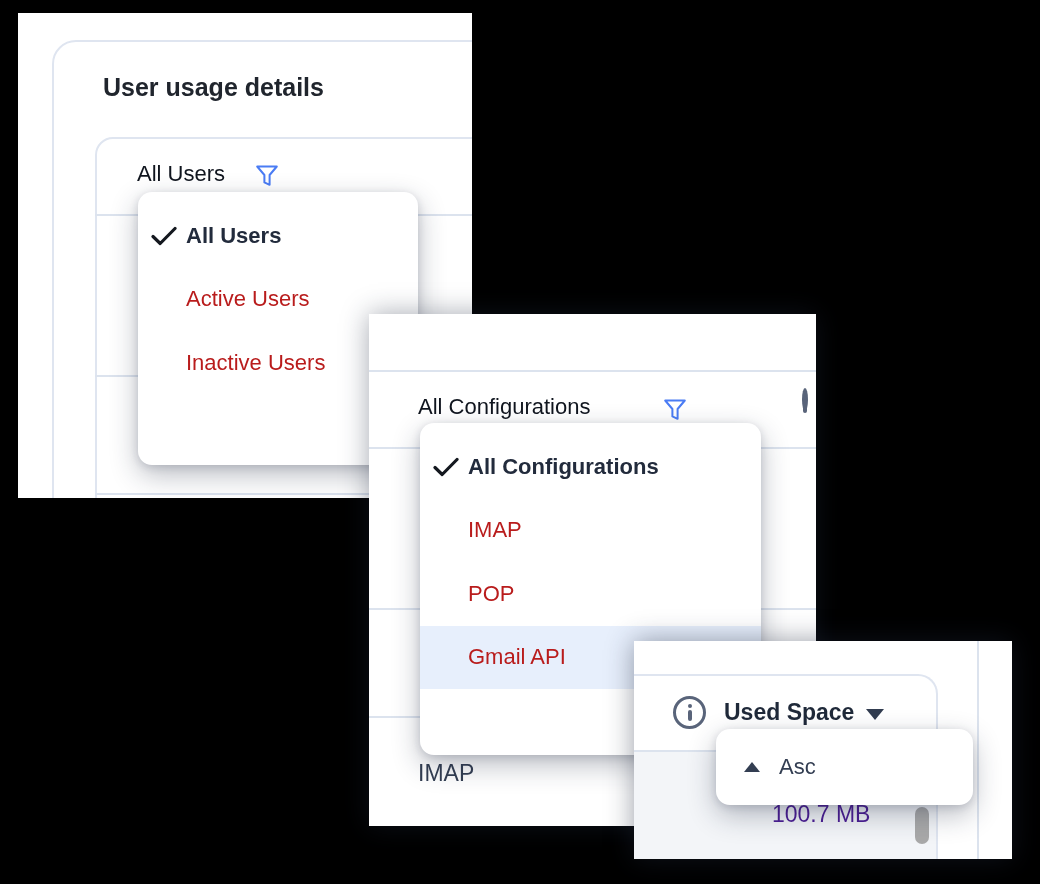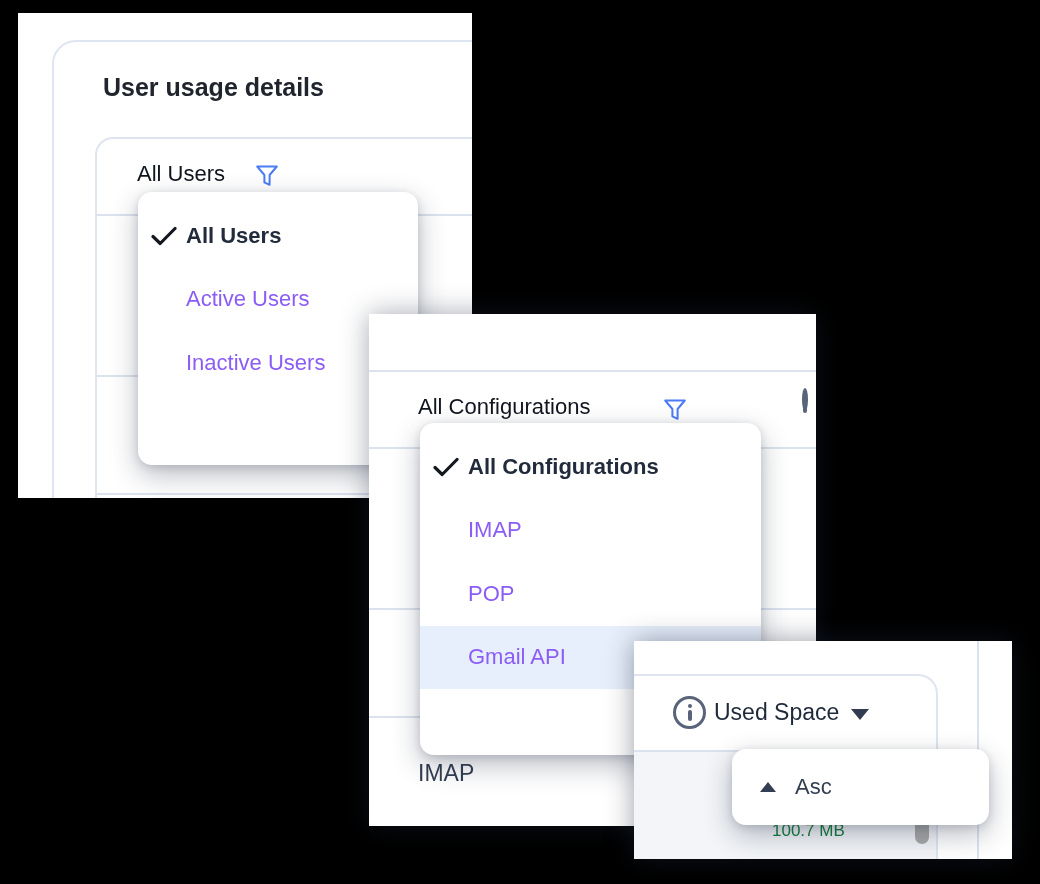--- a/index.html
+++ b/index.html
@@ -6,21 +6,21 @@
   body{width:1040px;height:884px;overflow:hidden;
        font-family:"Liberation Sans","DejaVu Sans",sans-serif;
        -webkit-font-smoothing:antialiased;}
   .stage{position:relative;width:1040px;height:851px;background:#000;}
 
   
   .panel{position:absolute;background:#fff;}
   .menu{position:absolute;background:#fff;border-radius:14px;
         box-shadow:0 10px 28px rgba(25,35,60,.30),0 2px 8px rgba(25,35,60,.15);}
   .menu-item{position:relative;display:flex;align-items:center;height:63.5px;
-             padding-left:48px;font-size:22px;color:#8b5cf6;white-space:nowrap;}
+             padding-left:48px;font-size:22px;color:#b91c1c;white-space:nowrap;}
   .menu-item.checked{font-weight:700;color:#222b3c;}
   .menu-item .check{position:absolute;left:13px;top:50%;transform:translateY(-50%);
                     width:26px;height:20px;}
   .menu-item.highlighted{background:#e7effc;}
   .divider{position:absolute;height:2px;background:#dce3ee;}
   .vline{position:absolute;width:2px;background:#dce3ee;}
   .funnel{display:inline-block;width:24px;height:24px;}
   .caret-down{width:0;height:0;border-left:9px solid transparent;
               border-right:9px solid transparent;border-top:11px solid #313c50;}
   .caret-up{width:0;height:0;border-left:8px solid transparent;
@@ -69,31 +69,31 @@
                       border-top:2px solid #dfe5f0;border-right:2px solid #dfe5f0;
                       border-top-right-radius:20px;}
   .space-vline{left:343px;top:0;height:218px;}
   .space-header{position:absolute;left:39px;top:55px;display:flex;align-items:center;}
   .info-icon{position:relative;width:33px;height:33px;border:3px solid #59647a;
              border-radius:50%;box-sizing:border-box;}
   .info-icon .dot{position:absolute;left:50%;top:5px;transform:translateX(-50%);
                   width:4px;height:4px;border-radius:50%;background:#59647a;}
   .info-icon .stem{position:absolute;left:50%;top:11px;transform:translateX(-50%);
                    width:4px;height:11px;border-radius:2px;background:#59647a;}
-  .space-header-label{margin-left:8px;font-size:23px;font-weight:400;color:#1f2939;}
+  .space-header-label{margin-left:18px;font-size:23px;font-weight:700;color:#1f2939;}
   .space-caret{margin-left:12px;margin-top:4px;}
   .space-headline{left:0;top:109px;width:302px;}
   .space-rowband{position:absolute;left:0;top:111px;width:302px;height:107px;
                  background:#f3f5f8;}
-  .space-rowvalue{position:absolute;left:138px;top:180px;font-size:17px;color:#15803d;}
+  .space-rowvalue{position:absolute;left:138px;top:160px;font-size:23px;color:#4c1d95;}
   .space-scrollthumb{position:absolute;left:281px;top:166px;width:14px;height:37px;
                      border-radius:7px;background:#a9a9a9;}
 
   
-  .menu-sort{left:732px;top:729px;width:257px;height:76px;z-index:6;margin-top:20px;}
+  .menu-sort{left:716px;top:729px;width:257px;height:76px;z-index:6;}
   .sort-item{position:absolute;left:0;top:0;width:100%;height:100%;display:flex;
              align-items:center;}
   .sort-item .caret-up{margin-left:28px;}
   .sort-item .sort-label{margin-left:19px;font-size:22px;color:#333e52;}
 </style>
 </head>
 <body>
 
 <div class="stage">
 

